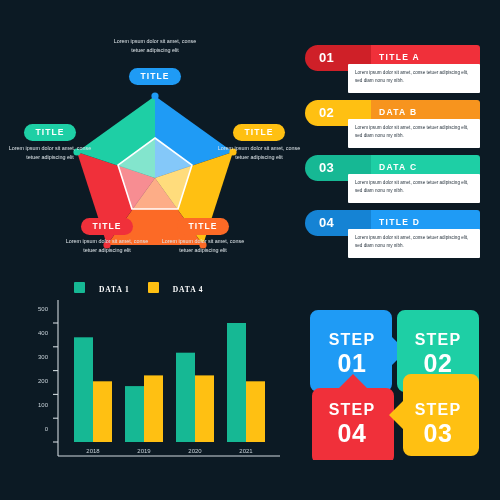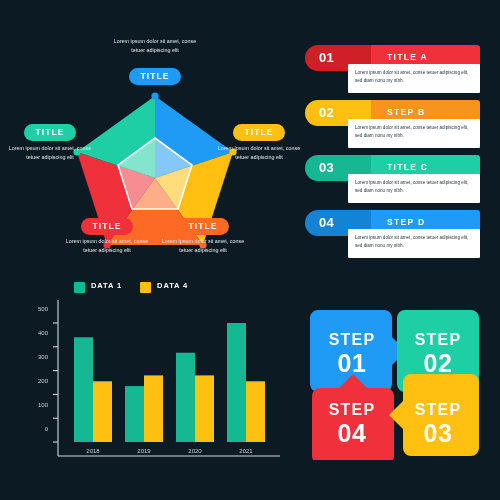--- a/index.html
+++ b/index.html
@@ -84,21 +84,20 @@
     line-height: 1.2;
   }
   .row-title {
     position: absolute;
     left: 74px; top: 7px;
     color: #ffffff;
     font-size: 8.5px;
     font-weight: bold;
     letter-spacing: 1.3px;
     line-height: 1.2;
-    margin-left: 8px;
   }
   .row-card {
     position: absolute;
     left: 43px; top: 19px;
     width: 132px; height: 29px;
     background: #ffffff;
     border-radius: 1px;
   }
   .row-card p {
     margin: 0;
@@ -114,21 +113,21 @@
     left: 22px; top: 282px;
     width: 270px; height: 180px;
   }
   .legend {
     position: absolute;
     left: 52px; top: 0;
     display: flex;
     gap: 18px;
     align-items: center;
   }
-  .legend-item { display: flex; align-items: flex-start; gap: 6px; }
+  .legend-item { display: flex; align-items: flex-end; gap: 14px; font-family: Liberation Serif, serif; }
   .legend-swatch { width: 11px; height: 11px; border-radius: 1px; }
   .legend-label {
     color: #ffffff;
     font-size: 7.5px;
     font-weight: bold;
     letter-spacing: 0.9px;
     line-height: 1;
   }
   .plot { position: absolute; left: 0; top: 14px; }
   .ytick {
@@ -221,41 +220,41 @@
       <div class="row-title">TITLE A</div>
       <div class="row-card">
         <p>Lorem ipsum dolor sit amet, conse tetuer adipiscing elit, sed diam nonu my nibh.</p>
       </div>
     </div>
 
     <div class="list-row" style="top:55px;">
       <div class="row-bar" style="background:#f7941e;"></div>
       <div class="row-num-blob" style="background:#ffc012;"></div>
       <div class="row-num">02</div>
-      <div class="row-title">STEP B</div>
+      <div class="row-title">DATA B</div>
       <div class="row-card">
         <p>Lorem ipsum dolor sit amet, conse tetuer adipiscing elit, sed diam nonu my nibh.</p>
       </div>
     </div>
 
     <div class="list-row" style="top:110px;">
       <div class="row-bar" style="background:#1ecfa5;"></div>
       <div class="row-num-blob" style="background:#16b894;"></div>
       <div class="row-num">03</div>
-      <div class="row-title">TITLE C</div>
+      <div class="row-title">DATA C</div>
       <div class="row-card">
         <p>Lorem ipsum dolor sit amet, conse tetuer adipiscing elit, sed diam nonu my nibh.</p>
       </div>
     </div>
 
     <div class="list-row" style="top:165px;">
       <div class="row-bar" style="background:#1f9bf5;"></div>
       <div class="row-num-blob" style="background:#1583d4;"></div>
       <div class="row-num">04</div>
-      <div class="row-title">STEP D</div>
+      <div class="row-title">TITLE D</div>
       <div class="row-card">
         <p>Lorem ipsum dolor sit amet, conse tetuer adipiscing elit, sed diam nonu my nibh.</p>
       </div>
     </div>
   </div>
 
   <div class="bars-panel">
 
     <div class="legend">
       <div class="legend-item">

